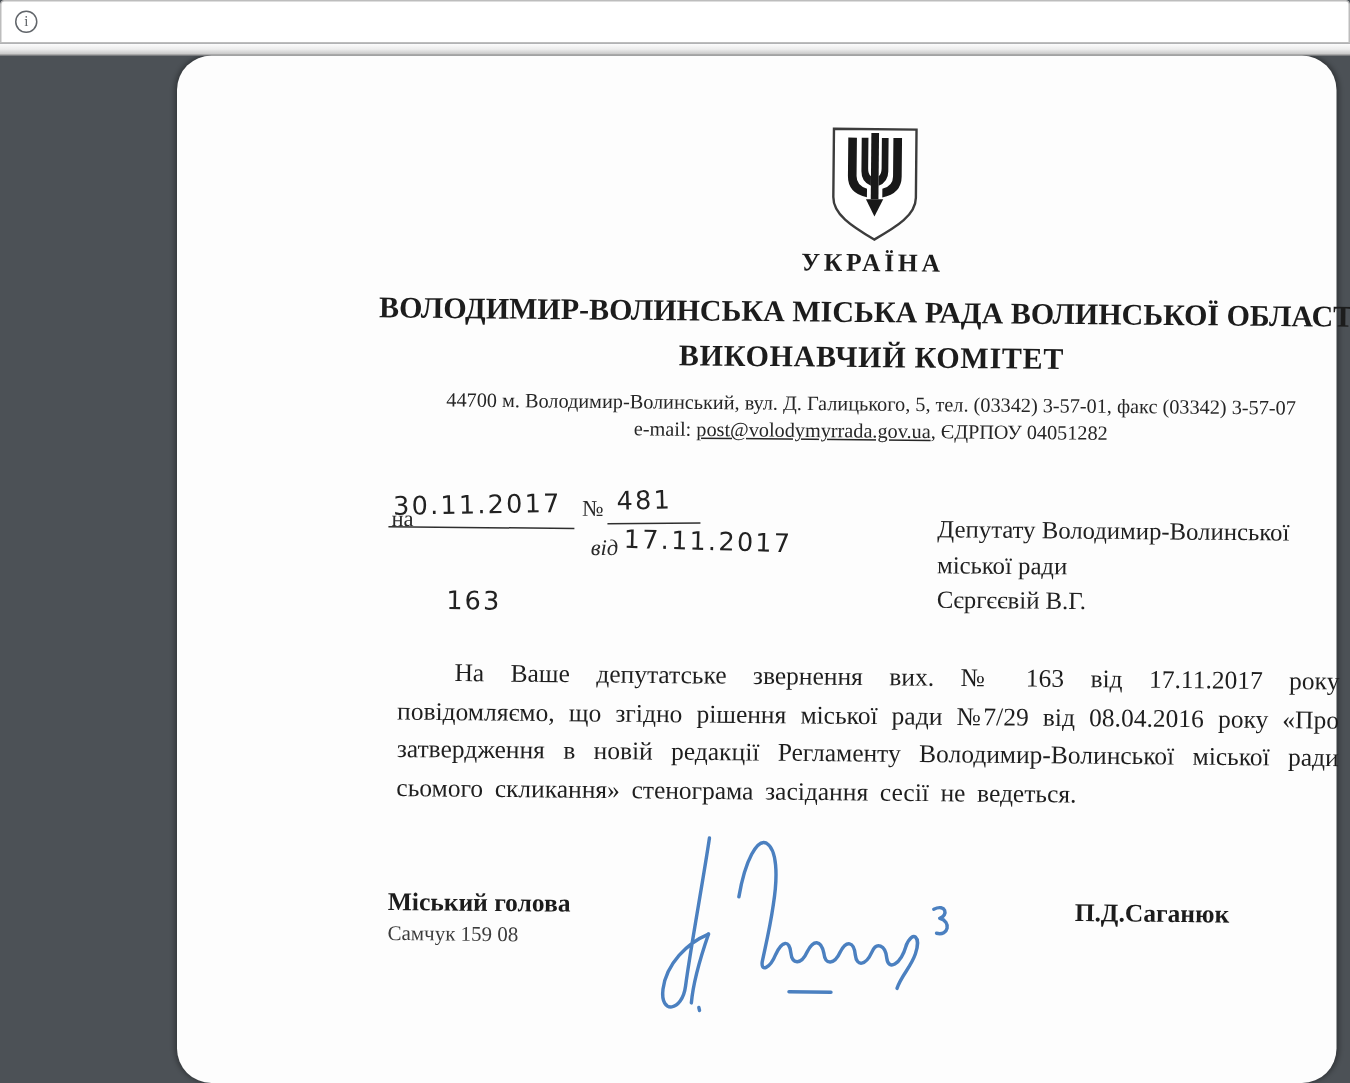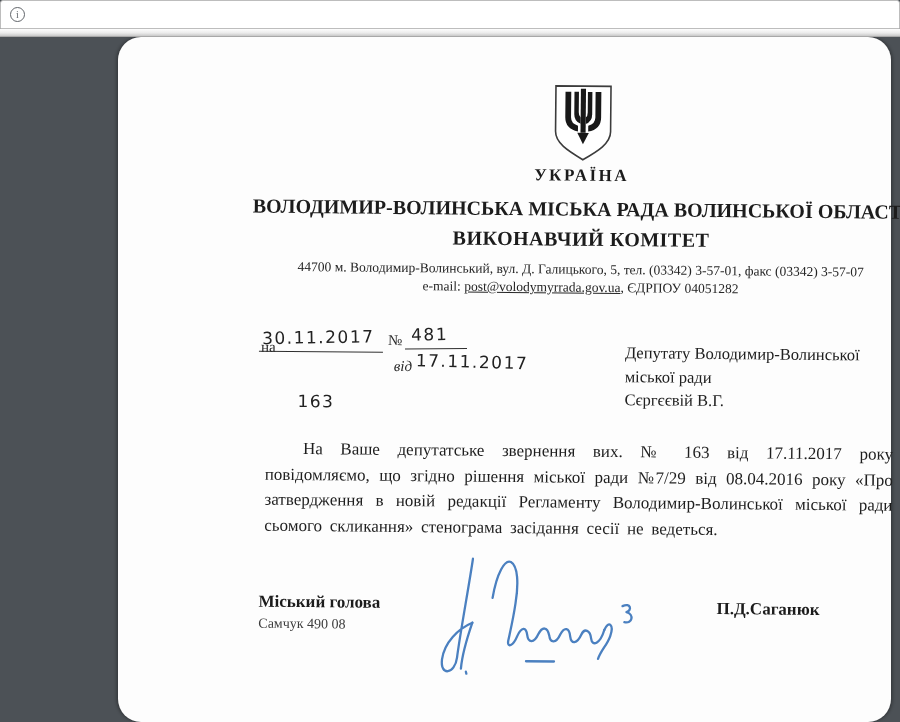--- a/index.html
+++ b/index.html
@@ -160,21 +160,21 @@
 
       <div class="addressee">
         <div>Депутату Володимир-Волинської</div>
         <div>міської ради</div>
         <div>Сєргєєвій В.Г.</div>
       </div>
 
       <div class="body-par">На Ваше депутатське звернення вих. № 163 від 17.11.2017 року повідомляємо, що згідно рішення міської ради №7/29 від 08.04.2016 року «Про затвердження в новій редакції Регламенту Володимир-Волинської міської ради сьомого скликання» стенограма засідання сесії не ведеться.</div>
 
       <div class="sig-position">Міський голова</div>
-      <div class="sig-clerk">Самчук 490 08</div>
+      <div class="sig-clerk">Самчук 159 08</div>
       <div class="sig-name">П.Д.Саганюк</div>
 
       <svg class="sig-scribble" viewBox="0 0 232 134">
         <g fill="none" stroke="#4b80c0" stroke-width="2.3" stroke-linecap="round" stroke-linejoin="round">
           <path d="M58,6 C54,35 46,80 43,105 C41,122 26,124 28,107 C30,90 44,76 58,70"></path>
           <path d="M58,70 C52,88 48,103 47,116"></path>
           <path d="M78,45 C82,20 90,6 96,9 C103,13 104,30 101,50 C99,65 96,78 94,88 C93,95 99,93 103,83 C107,74 112,73 113,82 C114,90 120,90 124,81 C128,73 133,73 135,82 C136,90 142,90 146,81 C150,73 155,74 156,83 C157,91 163,90 167,81 C170,74 176,76 177,85 C178,93 186,90 190,76"></path>
           <path d="M190,76 C194,66 200,70 196,82 C193,91 187,96 184,105"></path>
           <path d="M208,52 C216,48 218,56 212,58 C220,60 218,70 210,68"></path>
           <path d="M112,108 H140"></path>

